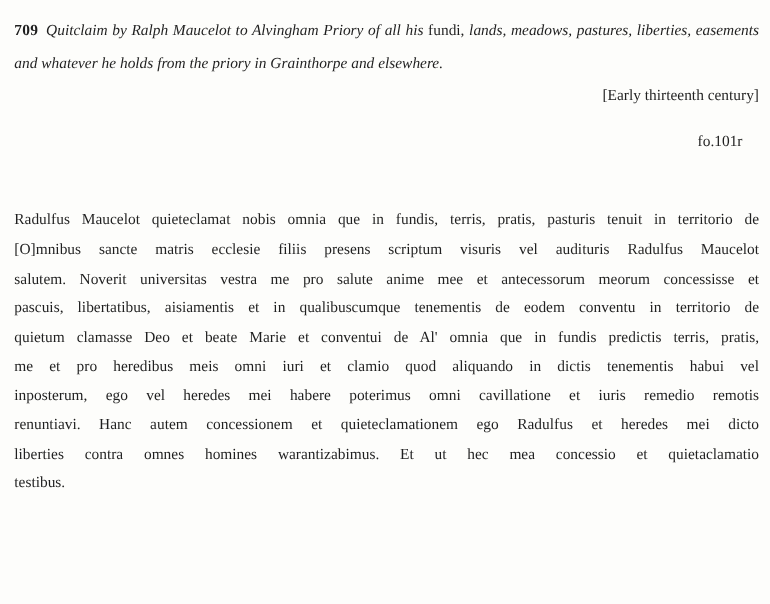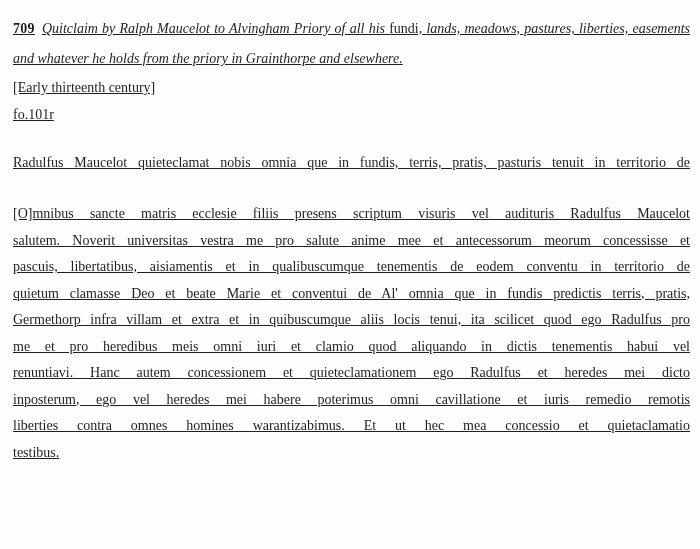--- a/index.html
+++ b/index.html
@@ -10,56 +10,55 @@
     width: 700px;
     height: 549px;
     background: #fdfdfb;
     color: #1f1f1f;
     font-family: "Liberation Serif", "DejaVu Serif", serif;
     font-size: 14px;
     overflow: hidden;
   }
   .page {
     padding: 14px 10px 0 13px;
-    text-decoration: underline;
   }
   .heading {
     margin: 0;
     text-align: justify;
     line-height: 30px;
     font-style: italic;
   }
   .heading .num {
     font-style: normal;
     font-weight: bold;
     margin-right: 7px;
     letter-spacing: 0.3px;
   }
   .heading .roman {
     font-style: normal;
   }
   .date-note {
     margin: 0;
-    text-align: left;
+    text-align: right;
     line-height: 27px;
   }
   .folio {
-    margin: 0;
+    margin: 15px;
     line-height: 27px;
+    text-align: right;
   }
   .rubric {
-    margin-top: 21px;
+    margin-top: 44px;
     line-height: 28px;
   }
   .jline {
     text-align: justify;
     text-align-last: justify;
   }
   .charter {
-    margin-top: 24px;
     line-height: 26.5px;
   }
   .body-line {
     text-align: justify;
     text-align-last: justify;
   }
   .body-line:last-child {
     text-align: right;
     text-align-last: left;
   }
@@ -84,21 +83,20 @@
 
   <div class="rubric">
     <div class="jline">Radulfus Maucelot quieteclamat nobis omnia que in fundis, terris, pratis, pasturis tenuit in territorio de</div>
   </div>
 
   <div class="charter">
       <div class="body-line">[O]mnibus sancte matris ecclesie filiis presens scriptum visuris vel audituris Radulfus Maucelot</div>
       <div class="body-line">salutem. Noverit universitas vestra me pro salute anime mee et antecessorum meorum concessisse et</div>
       <div class="body-line">pascuis, libertatibus, aisiamentis et in qualibuscumque tenementis de eodem conventu in territorio de</div>
       <div class="body-line">quietum clamasse Deo et beate Marie et conventui de Al' omnia que in fundis predictis terris, pratis,</div>
-      <div class="body-line">Germethorp infra villam et extra et in quibuscumque aliis locis tenui, ita scilicet quod ego Radulfus pro</div>
       <div class="body-line">me et pro heredibus meis omni iuri et clamio quod aliquando in dictis tenementis habui vel</div>
+      <div class="body-line">inposterum, ego vel heredes mei habere poterimus omni cavillatione et iuris remedio remotis</div>
       <div class="body-line">renuntiavi. Hanc autem concessionem et quieteclamationem ego Radulfus et heredes mei dicto</div>
-      <div class="body-line">inposterum, ego vel heredes mei habere poterimus omni cavillatione et iuris remedio remotis</div>
       <div class="body-line">liberties contra omnes homines warantizabimus. Et ut hec mea concessio et quietaclamatio</div>
       <div class="body-line">testibus.</div>
     </div>
 
 </div>
 
 </body></html>

